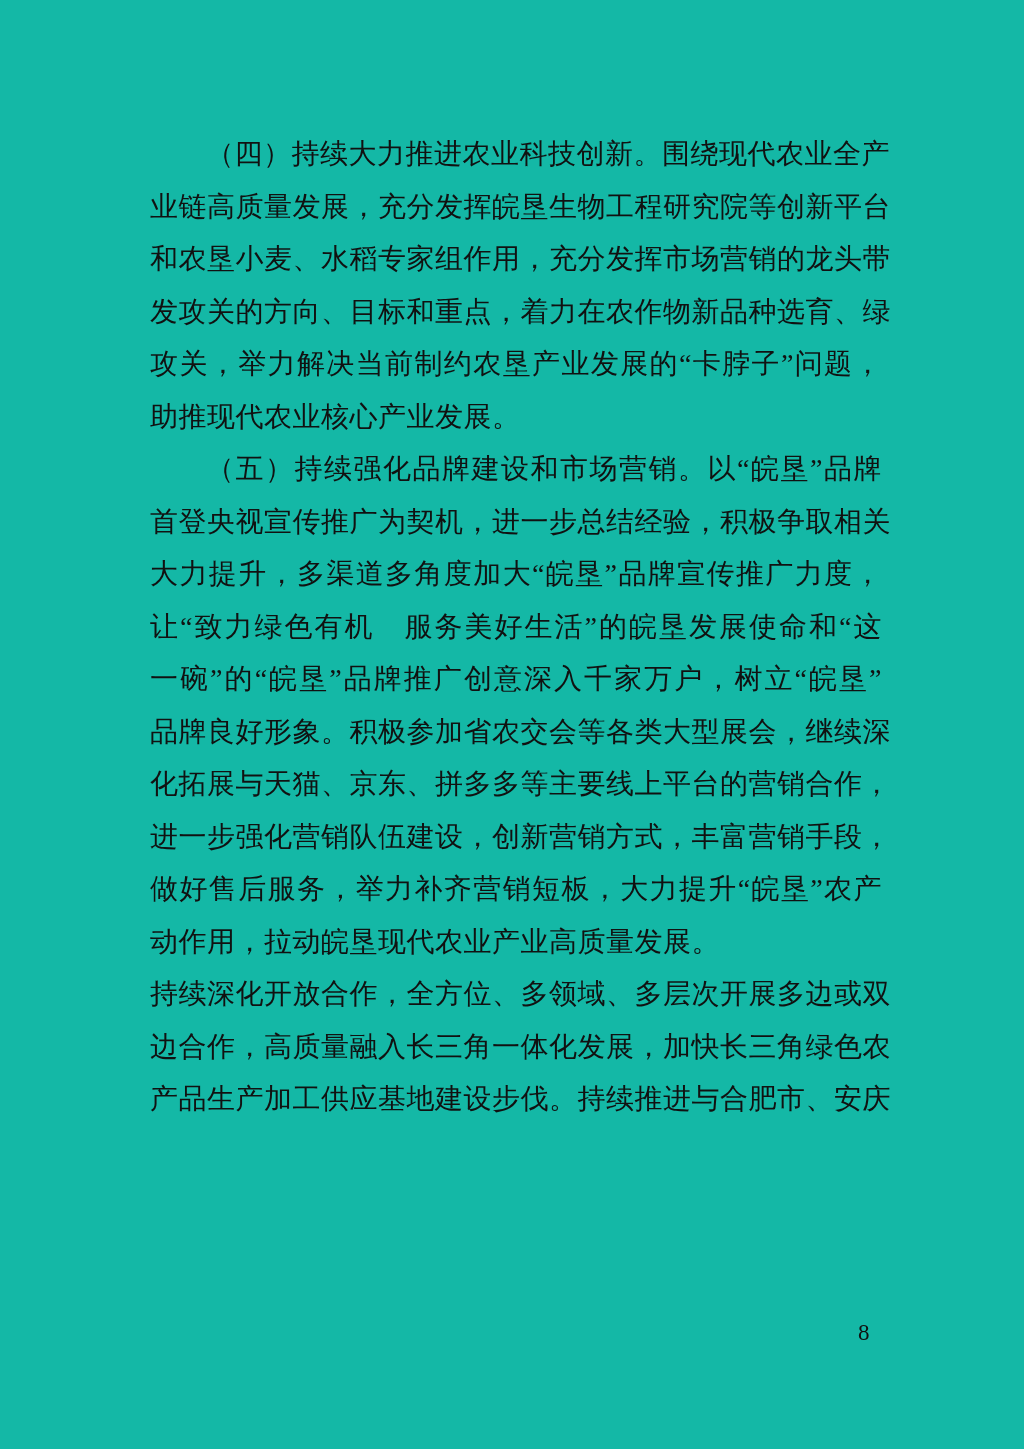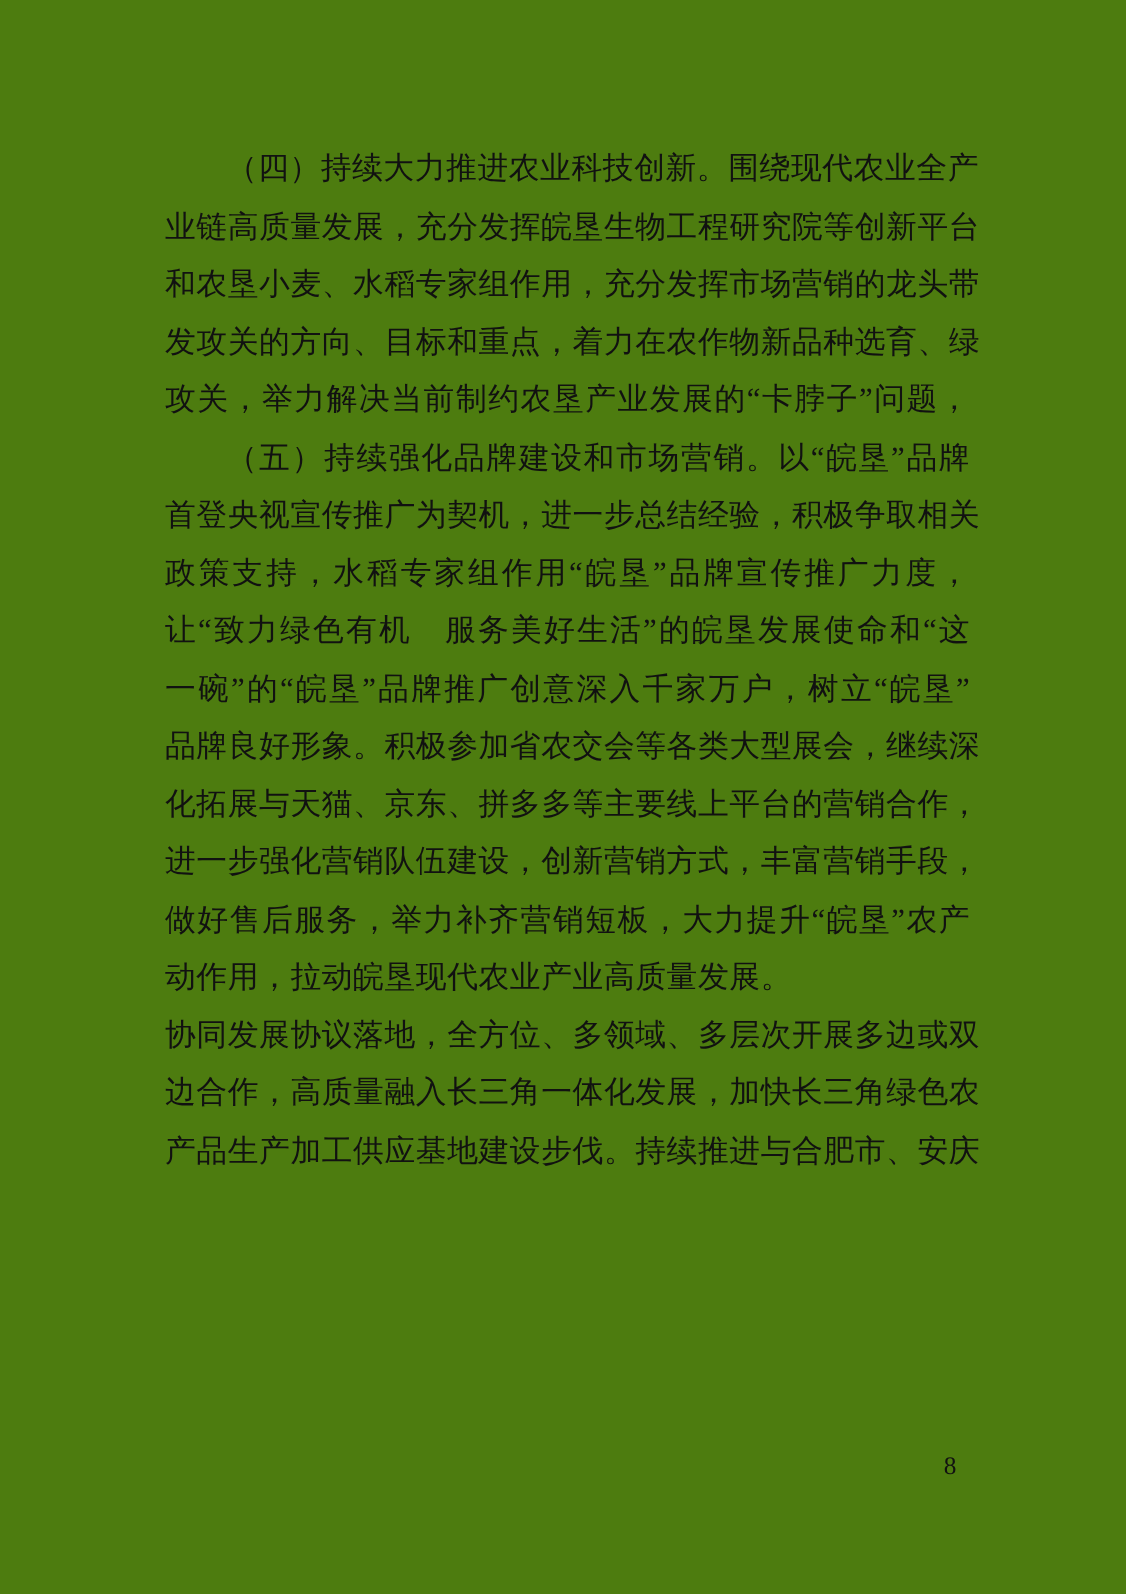--- a/index.html
+++ b/index.html
@@ -5,21 +5,21 @@
   html, body {
     margin: 0;
     padding: 0;
     background: #e8e8e8;
   }
   .page {
     position: relative;
     width: 1024px;
     height: 1449px;
     margin: 0 auto;
-    background: #4d7c0f;
+    background: #14b8a6;
     overflow: hidden;
     font-family: "Liberation Serif", "DejaVu Serif", serif;
     color: #111111;
   }
   .text-block {
     position: absolute;
     left: 150px;
     top: 128px;
     width: 732px;
   }
@@ -53,28 +53,29 @@
 </head>
 <body>
 
 <div class="page">
   <div class="text-block">
     <div class="line indent">（四）持续大力推进农业科技创新。围绕现代农业全产</div>
     <div class="line">业链高质量发展，充分发挥皖垦生物工程研究院等创新平台</div>
     <div class="line">和农垦小麦、水稻专家组作用，充分发挥市场营销的龙头带</div>
     <div class="line">发攻关的方向、目标和重点，着力在农作物新品种选育、绿</div>
     <div class="line">攻关，举力解决当前制约农垦产业发展的“卡脖子”问题，</div>
+    <div class="line para-end">助推现代农业核心产业发展。</div>
     <div class="line indent">（五）持续强化品牌建设和市场营销。以“皖垦”品牌</div>
     <div class="line">首登央视宣传推广为契机，进一步总结经验，积极争取相关</div>
-    <div class="line">政策支持，水稻专家组作用“皖垦”品牌宣传推广力度，</div>
+    <div class="line">大力提升，多渠道多角度加大“皖垦”品牌宣传推广力度，</div>
     <div class="line">让“致力绿色有机　服务美好生活”的皖垦发展使命和“这</div>
     <div class="line">一碗”的“皖垦”品牌推广创意深入千家万户，树立“皖垦”</div>
     <div class="line">品牌良好形象。积极参加省农交会等各类大型展会，继续深</div>
     <div class="line">化拓展与天猫、京东、拼多多等主要线上平台的营销合作，</div>
     <div class="line">进一步强化营销队伍建设，创新营销方式，丰富营销手段，</div>
     <div class="line">做好售后服务，举力补齐营销短板，大力提升“皖垦”农产</div>
     <div class="line para-end">动作用，拉动皖垦现代农业产业高质量发展。</div>
-    <div class="line">协同发展协议落地，全方位、多领域、多层次开展多边或双</div>
+    <div class="line">持续深化开放合作，全方位、多领域、多层次开展多边或双</div>
     <div class="line">边合作，高质量融入长三角一体化发展，加快长三角绿色农</div>
     <div class="line">产品生产加工供应基地建设步伐。持续推进与合肥市、安庆</div>
   </div>
   <div class="page-number">8</div>
 </div>
 
 </body></html>

